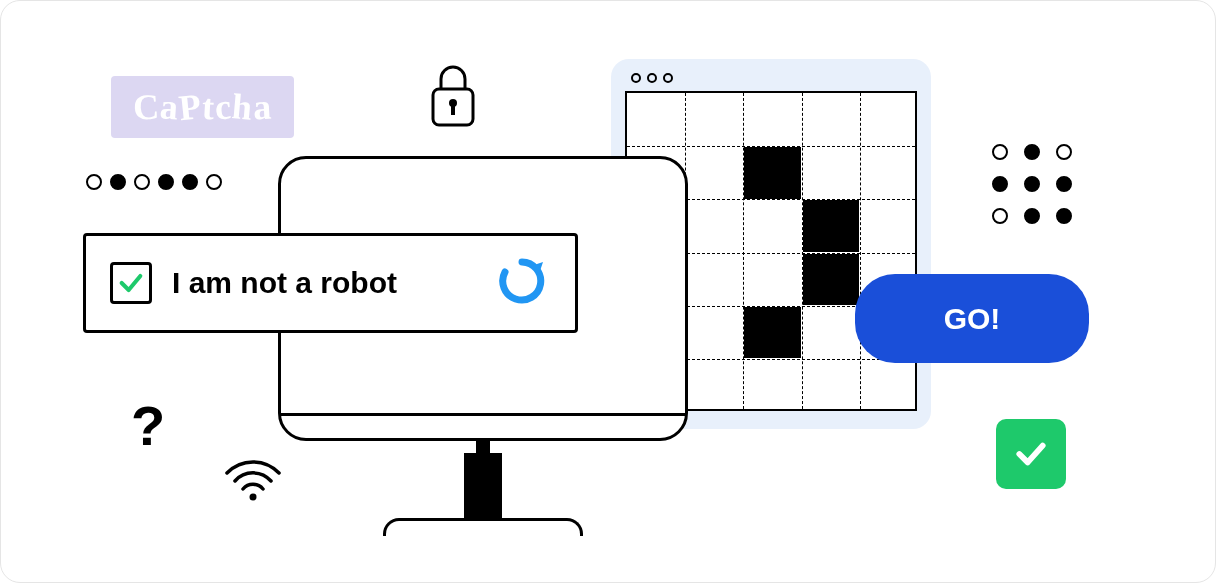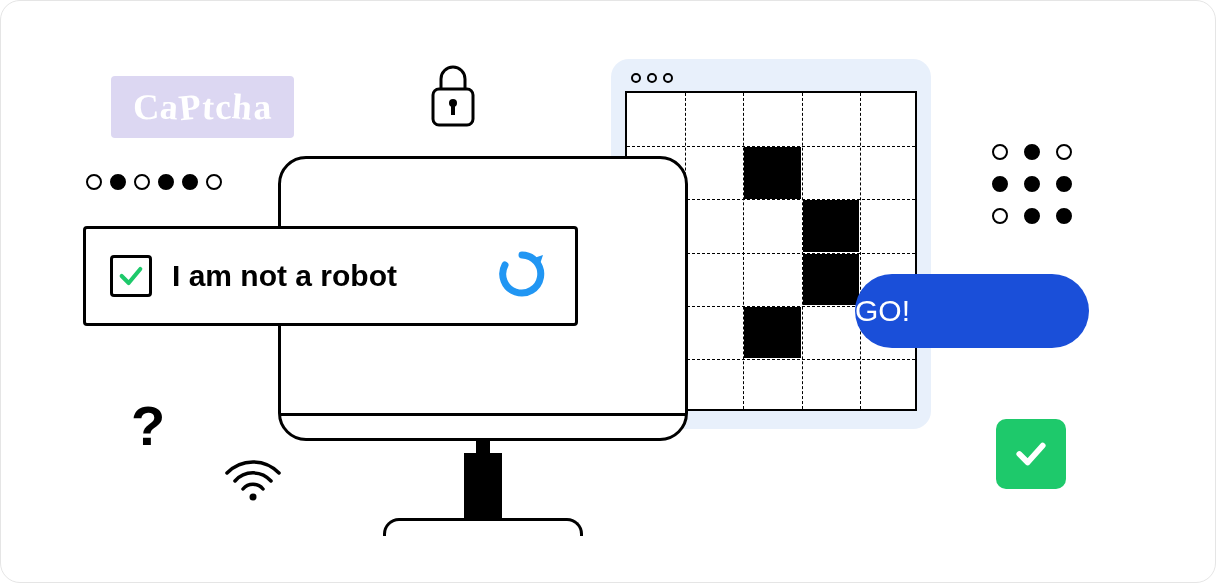--- a/index.html
+++ b/index.html
@@ -62,21 +62,21 @@
     .browser-dots { display:flex; gap:6px; margin-bottom:8px; margin-left:6px;}
     .bdot { width:10px; height:10px; border:2px solid #000; border-radius:50%; }
     .grid-box { width: 292px; height: 320px; background:#fff; border: 2.5px solid #000; position:relative; }
     .gcell { position:absolute; border:1px dashed #000; }
     .gfill { position:absolute; background:#000; }
 
     
     .captcha-card {
       position: absolute;
       left: 82px;
-      top: 225px;
+      top: 232px;
       width: 495px;
       height: 100px;
       background:#fff;
       border: 3px solid #000;
       border-radius: 4px;
       display:flex;
       align-items:center;
       padding: 0 24px;
       gap: 20px;
     }
@@ -91,25 +91,25 @@
     .qmark { position: absolute; left: 130px; top: 392px; font-size: 56px; font-weight: 900; color:#000; }
 
     
     .wifi-icon { position: absolute; left: 222px; top: 456px; }
 
     
     .go-btn {
       position: absolute;
       left: 854px;
       top: 273px;
-      width: 234px; height: 74px;
+      width: 234px; height: 89px;
       background: #1a4fd9;
       border-radius: 40px;
-      display:flex; align-items:center; 
-      color:#fff; font-size: 30px; font-weight:400;
+      display:flex; align-items:center; justify-content:center;
+      color:#fff; font-size: 30px; font-weight:700;
     }
 
     
     .check-sq {
       position:absolute;
       left: 995px; top: 418px;
       width: 70px; height: 70px;
       background: #1ec96b;
       border-radius: 10px;
       display:flex; align-items:center; justify-content:center;

